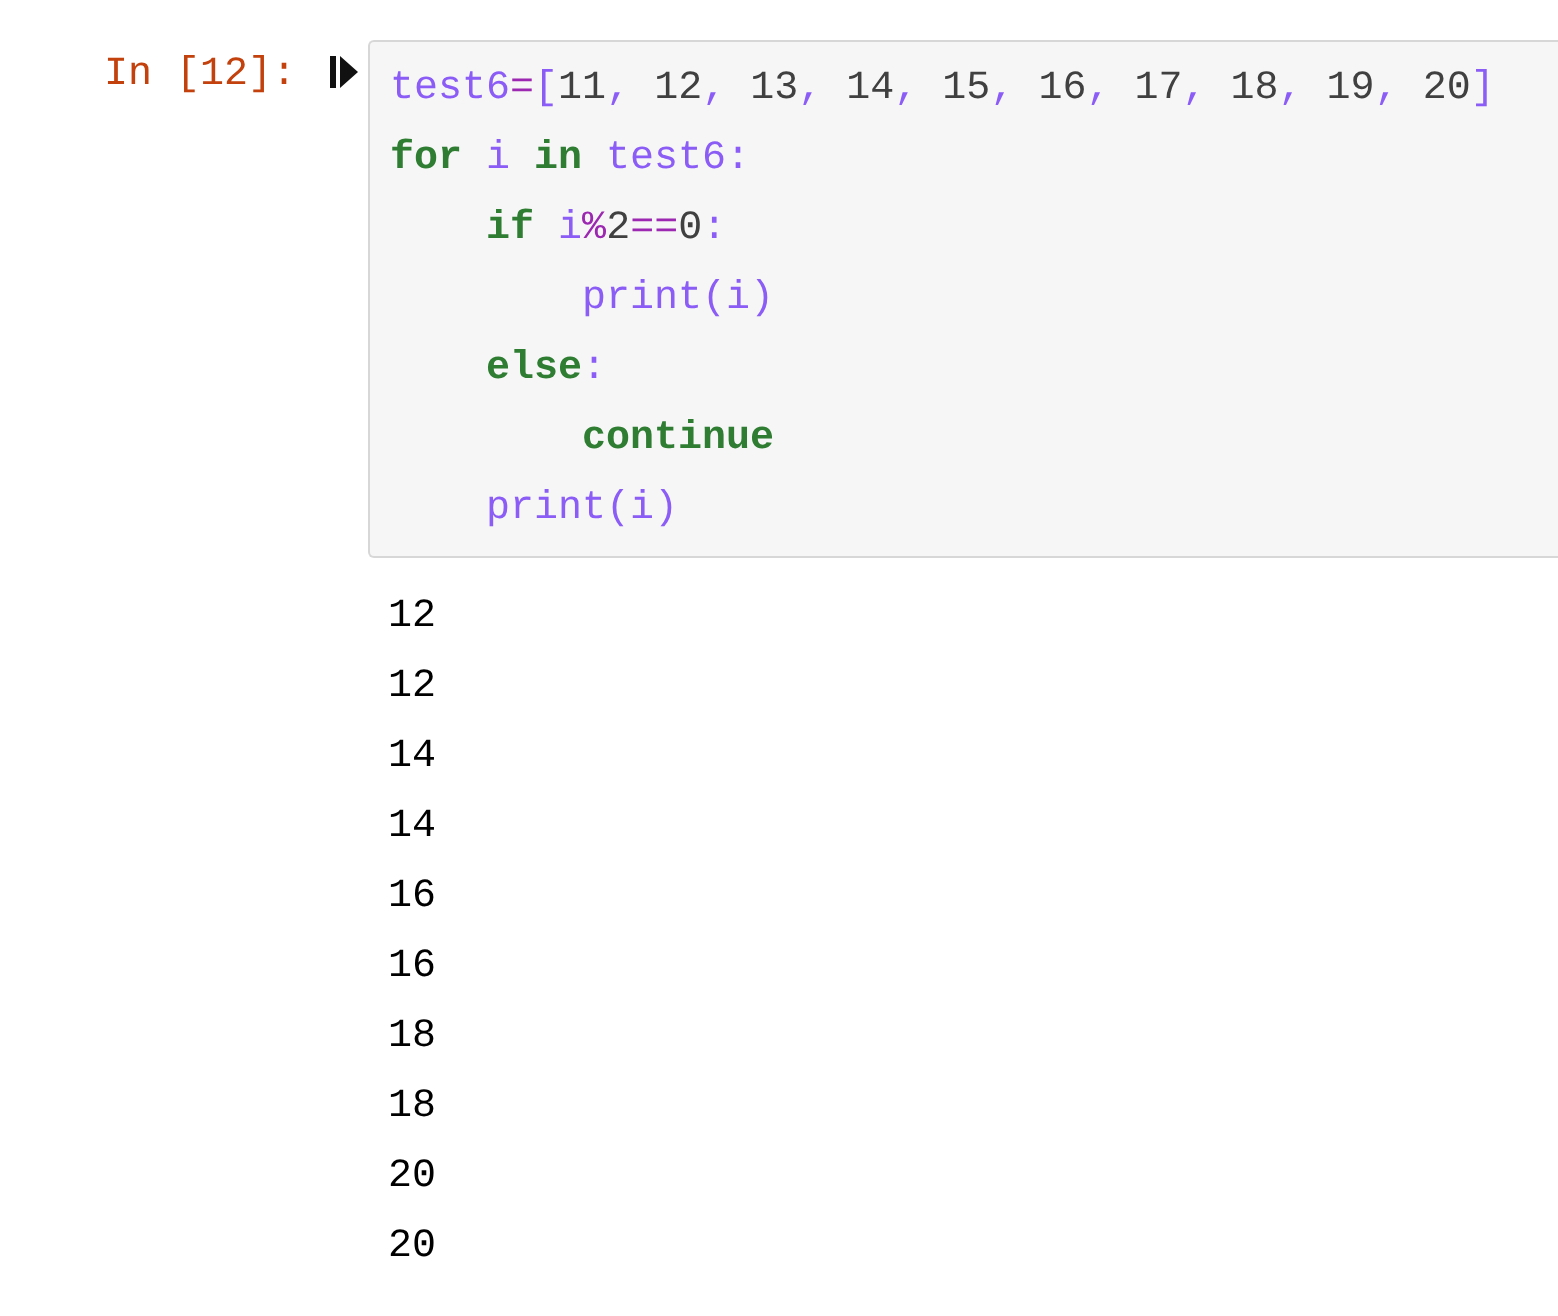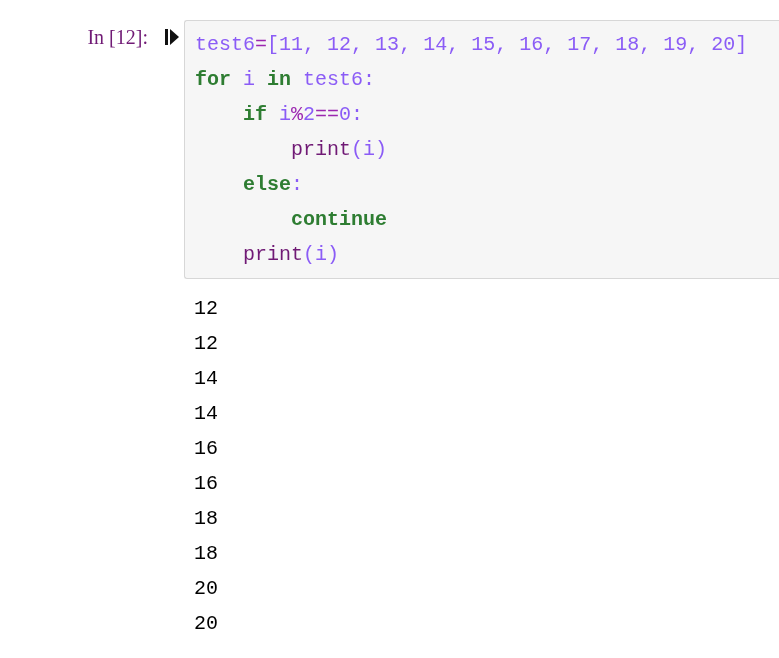--- a/index.html
+++ b/index.html
@@ -11,23 +11,23 @@
     line-height: 1.75;
   }
   .cell {
     display: flex;
     align-items: flex-start;
   }
   .prompt {
     flex: 0 0 140px;
     text-align: right;
     padding-right: 12px;
-    color: #701a75;
+    color: #c2410c;
     white-space: pre;
-    font-family: Liberation Serif, serif;
+    font-family: Liberation Mono, monospace;
   }
   .run-icon {
     flex: 0 0 24px;
     text-align: center;
     padding-top: 3px;
   }
   .run-icon svg { display: inline-block; }
   .code-area {
     flex: 1;
     background: #f6f6f6;
@@ -45,23 +45,23 @@
   }
   .output-spacer { flex: 0 0 164px; }
   .output-text {
     flex: 1;
     white-space: pre;
     font-family: "Consolas", "Courier New", monospace;
     padding: 4px 10px;
     line-height: 1.75;
   }
   .tok-op    { color: #9C27B0; }
-  .tok-num   { color: #8b5cf6; }
+  .tok-num   { color: #404040; }
   .tok-kw    { color: #2E7D32; font-weight: bold; }
-  .tok-func  { color: #701a75; }
+  .tok-func  { color: #8b5cf6; }
   .tok-plain { color: #8b5cf6; }
 </style>
 </head>
 <body>
 
 <div class="cell">
   <div class="prompt"><span>In </span><span>[12]</span><span>:</span></div>
   <div class="run-icon">
     <span>
       <svg width="16" height="18" viewBox="0 0 16 18">

